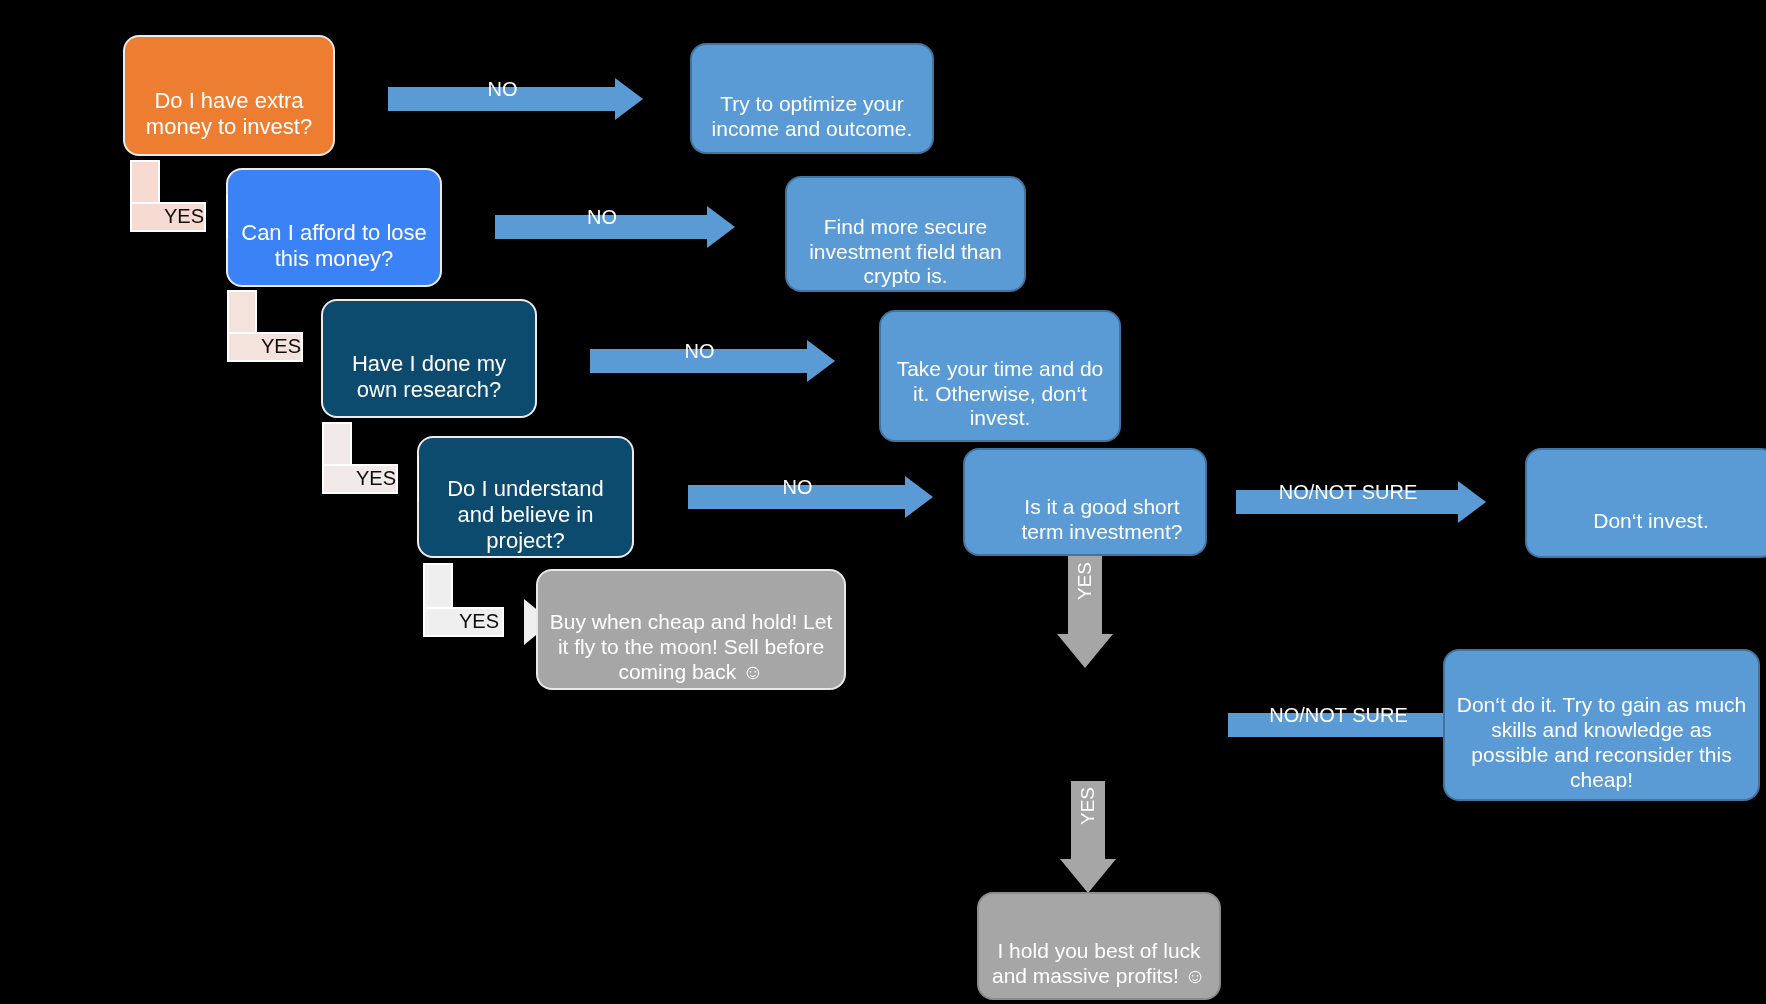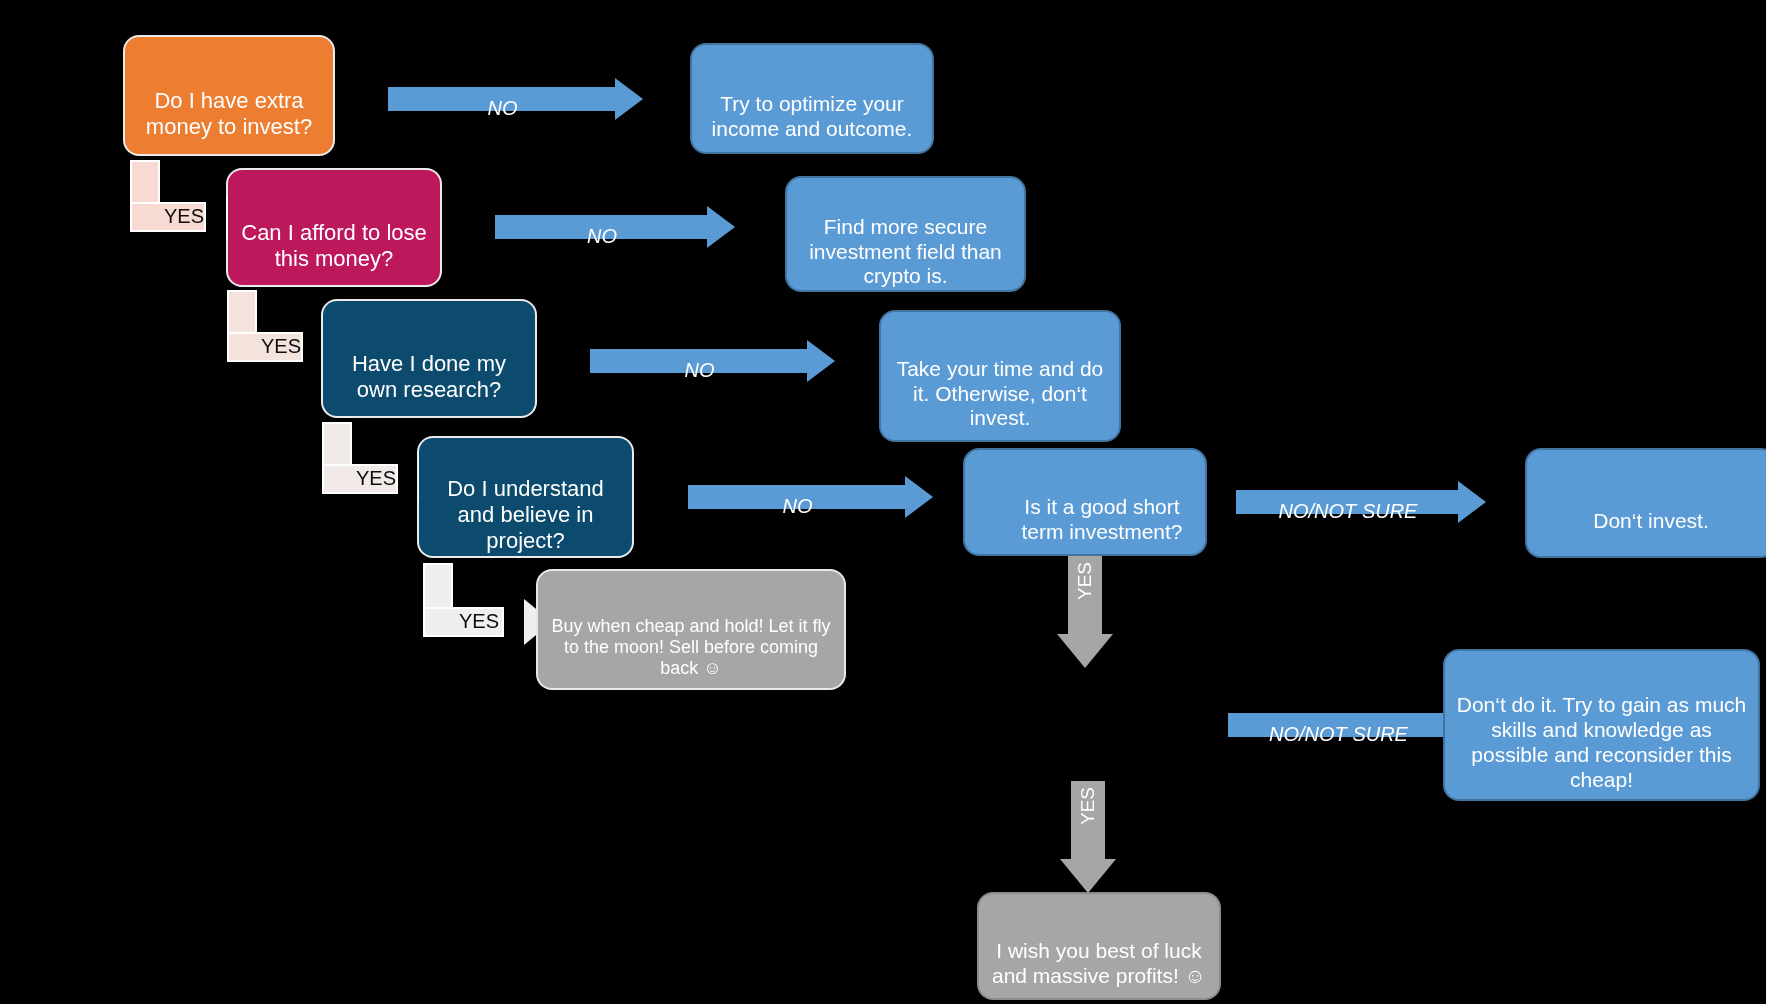--- a/index.html
+++ b/index.html
@@ -28,34 +28,33 @@
     justify-content: center;
     text-align: center;
     color: #ffffff;
     line-height: 1.18;
     padding: 6px 10px;
     box-shadow: 0 0 0 2px rgba(255,255,255,0.92);
   }
   .node span { display: block; width: 100%; margin-top: 36px; }
 
   .n-orange      { background: #ED7D31; }
-  .n-orange-2    { background: #be185d; }
+  .n-orange-2    { background: #3b82f6; }
   .n-rose        { background: #0c4a6e; }
   .n-rose-2      { background: #0c4a6e; }
   .n-blue        { background: #5B9BD5; box-shadow: 0 0 0 2px #41749F; }
   .n-gray        { background: #A6A6A6; box-shadow: 0 0 0 2px #E8E8E8; }
   .n-gray-dark   { background: #A6A6A6; box-shadow: 0 0 0 2px #8C8C8C; }
 
   
   .harrow {
     position: absolute;
     display: flex;
-    align-items: flex-end;
+    align-items: flex-start;
     justify-content: center;
-    font-style: italic;
   }
   .harrow .shaft {
     position: absolute;
     left: 0;
     top: 50%;
     transform: translateY(-50%);
   }
   .harrow .head {
     position: absolute;
     right: 0;
@@ -225,21 +224,21 @@
     <span>Don‘t invest.</span>
   </div>
 
   <div class="elbow" style="left:425px; top:565px; width:105px; height:70px;">
     <div class="v" style="width:26px; height:56px; background:#EFEFEF; box-shadow:0 0 0 2px #ffffff;"></div>
     <div class="h" style="width:77px; height:26px; background:#EFEFEF; box-shadow:0 0 0 2px #ffffff;"></div>
     <div class="ehead" style="right:-22px; bottom:-10px; border-top:23px solid transparent; border-bottom:23px solid transparent; border-left:28px solid #EFEFEF;"></div>
     <div class="elbl" style="left:34px; bottom:2px;">YES</div>
   </div>
 
-  <div class="node n-gray" style="left:538px; top:571px; width:306px; height:117px; font-size:18px;">
+  <div class="node n-gray" style="left:538px; top:571px; width:306px; height:117px; font-size:21px;">
     <span>Buy when cheap and hold! Let it fly to the moon! Sell before coming back  ☺</span>
   </div>
 
   <div class="varrow" style="left:1055px; top:556px; width:60px; height:112px;">
     <div class="vshaft" style="width:34px; height:80px;"></div>
     <div class="vhead"></div>
     <div class="vlbl">YES</div>
   </div>
 
 
@@ -253,16 +252,16 @@
     <span>Don‘t do it. Try to gain as much skills and knowledge as possible and reconsider this cheap!</span>
   </div>
 
   <div class="varrow" style="left:1058px; top:781px; width:60px; height:112px;">
     <div class="vshaft" style="width:34px; height:80px;"></div>
     <div class="vhead"></div>
     <div class="vlbl">YES</div>
   </div>
 
   <div class="node n-gray-dark" style="left:979px; top:894px; width:240px; height:104px; font-size:21px;">
-    <span>I wish you best of luck and massive profits! ☺</span>
+    <span>I hold you best of luck and massive profits! ☺</span>
   </div>
 
 </div>
 
 </body></html>

